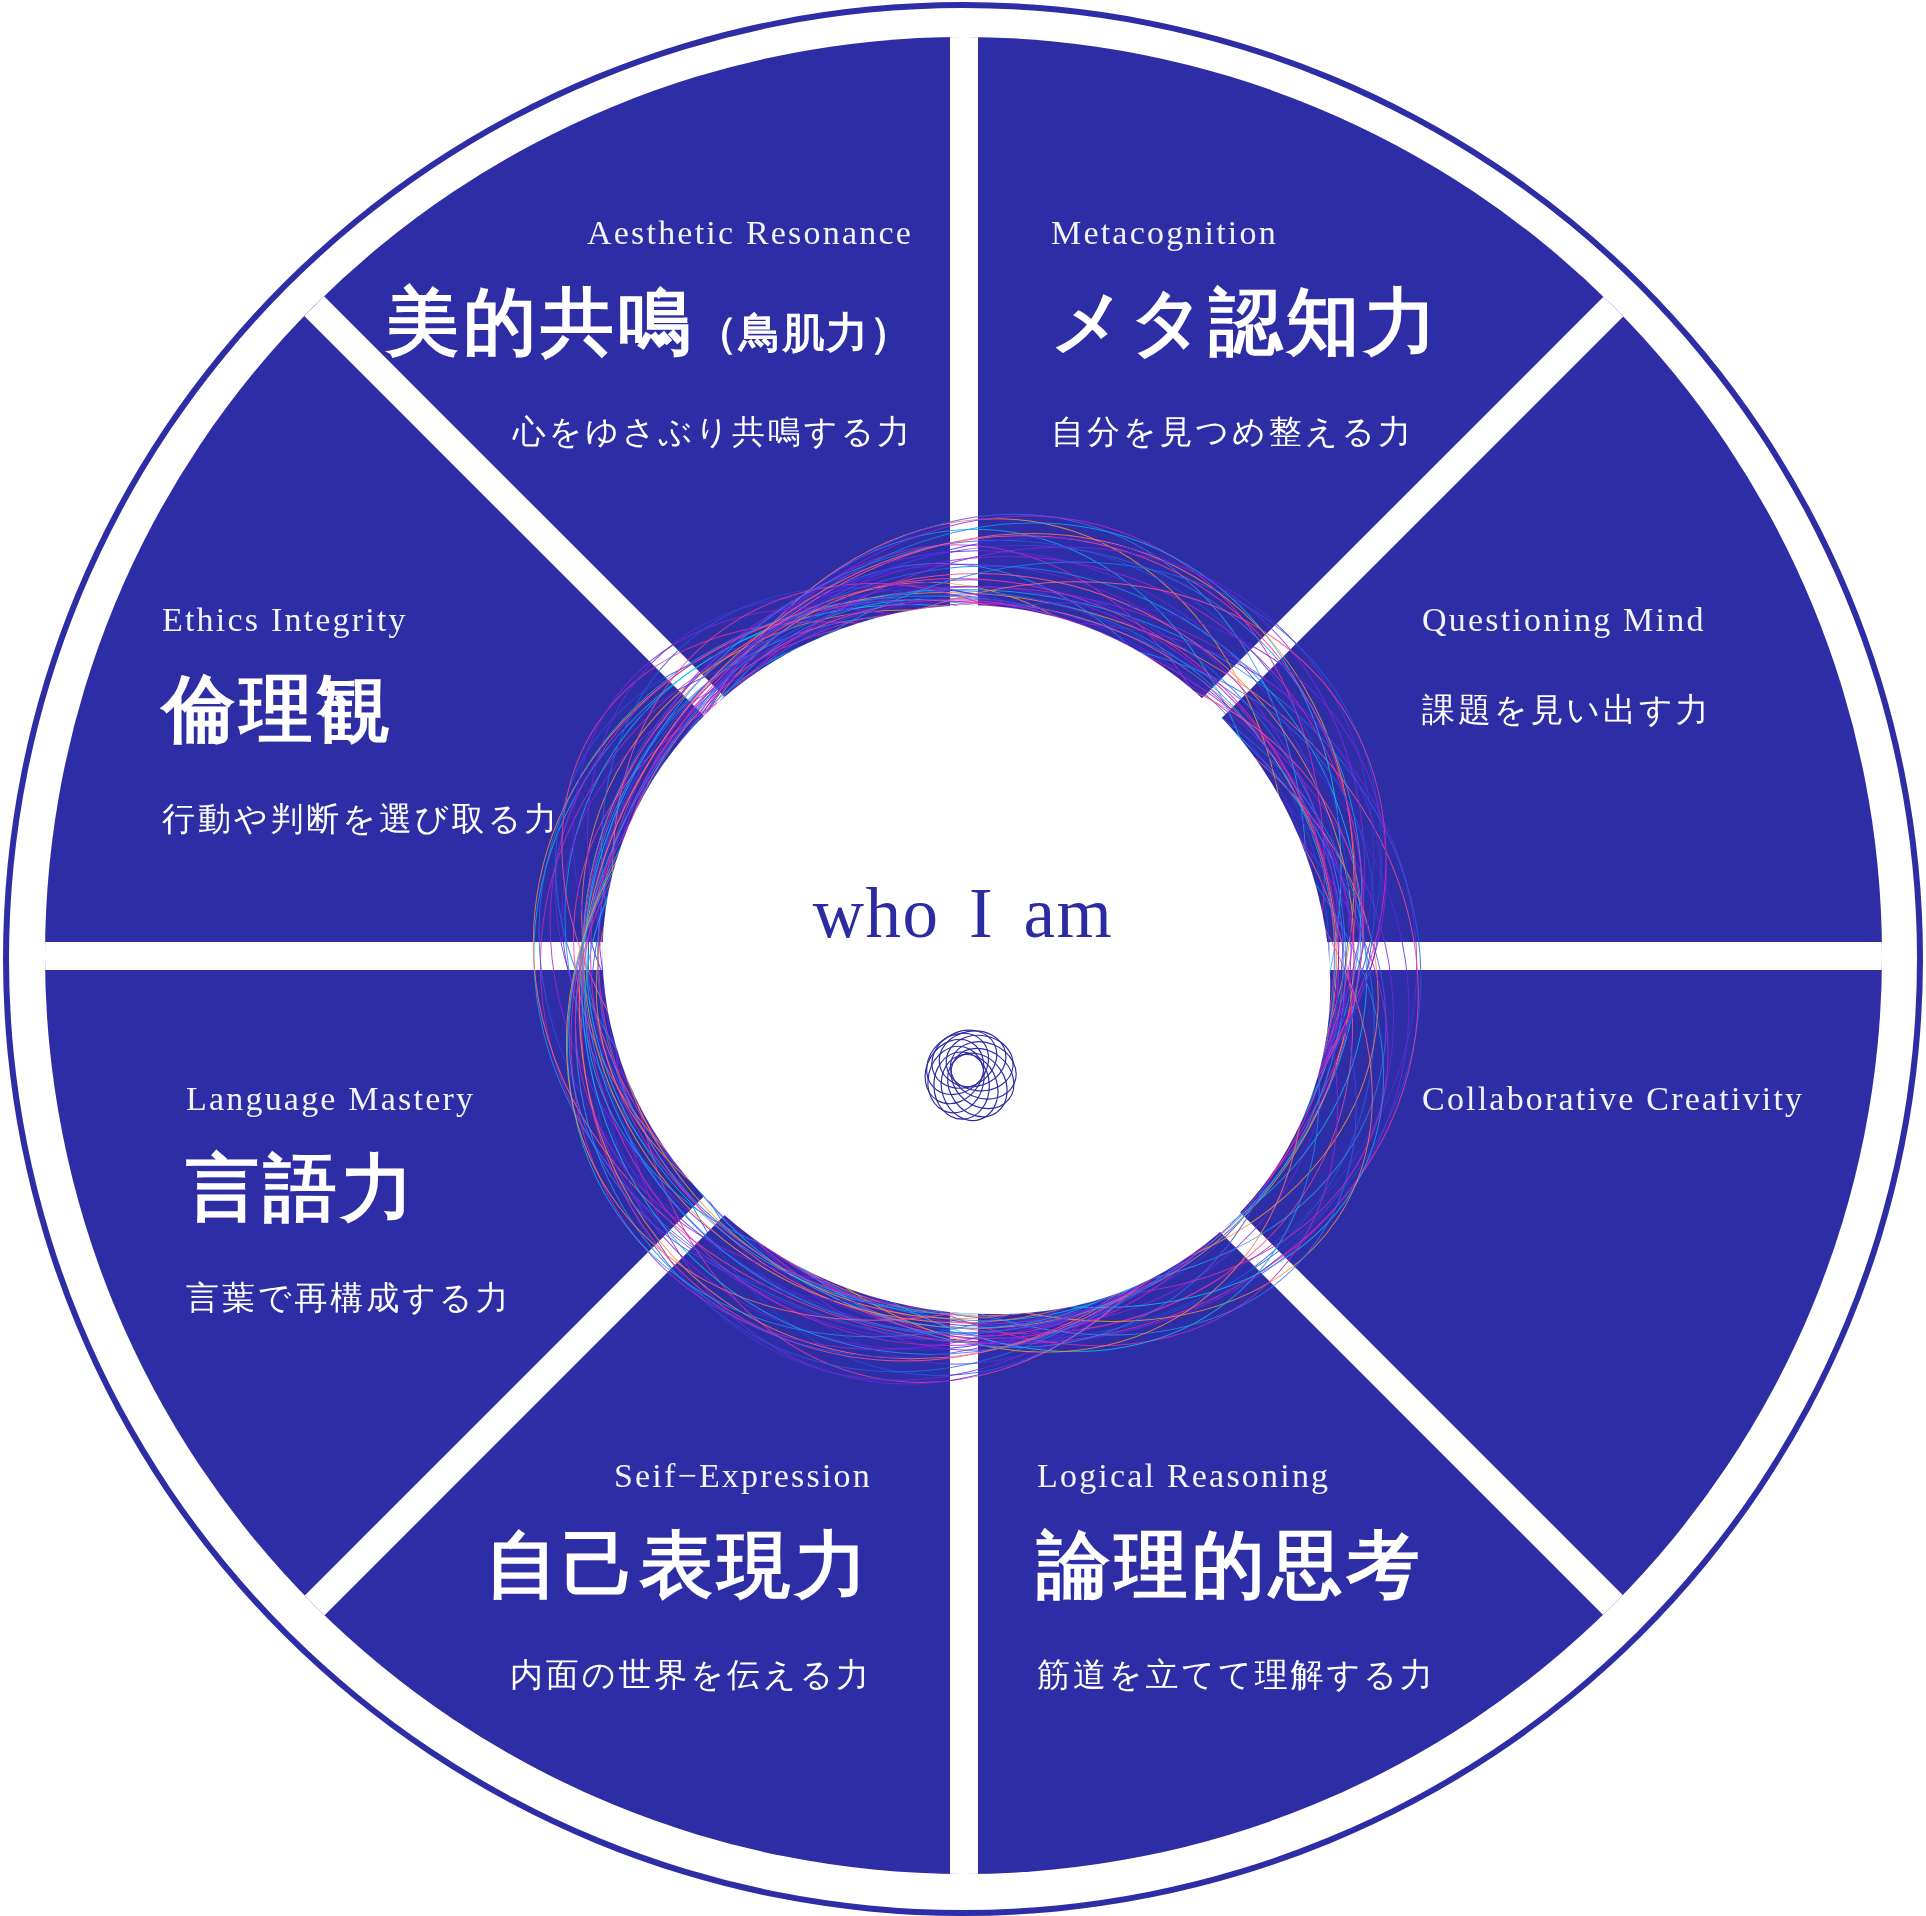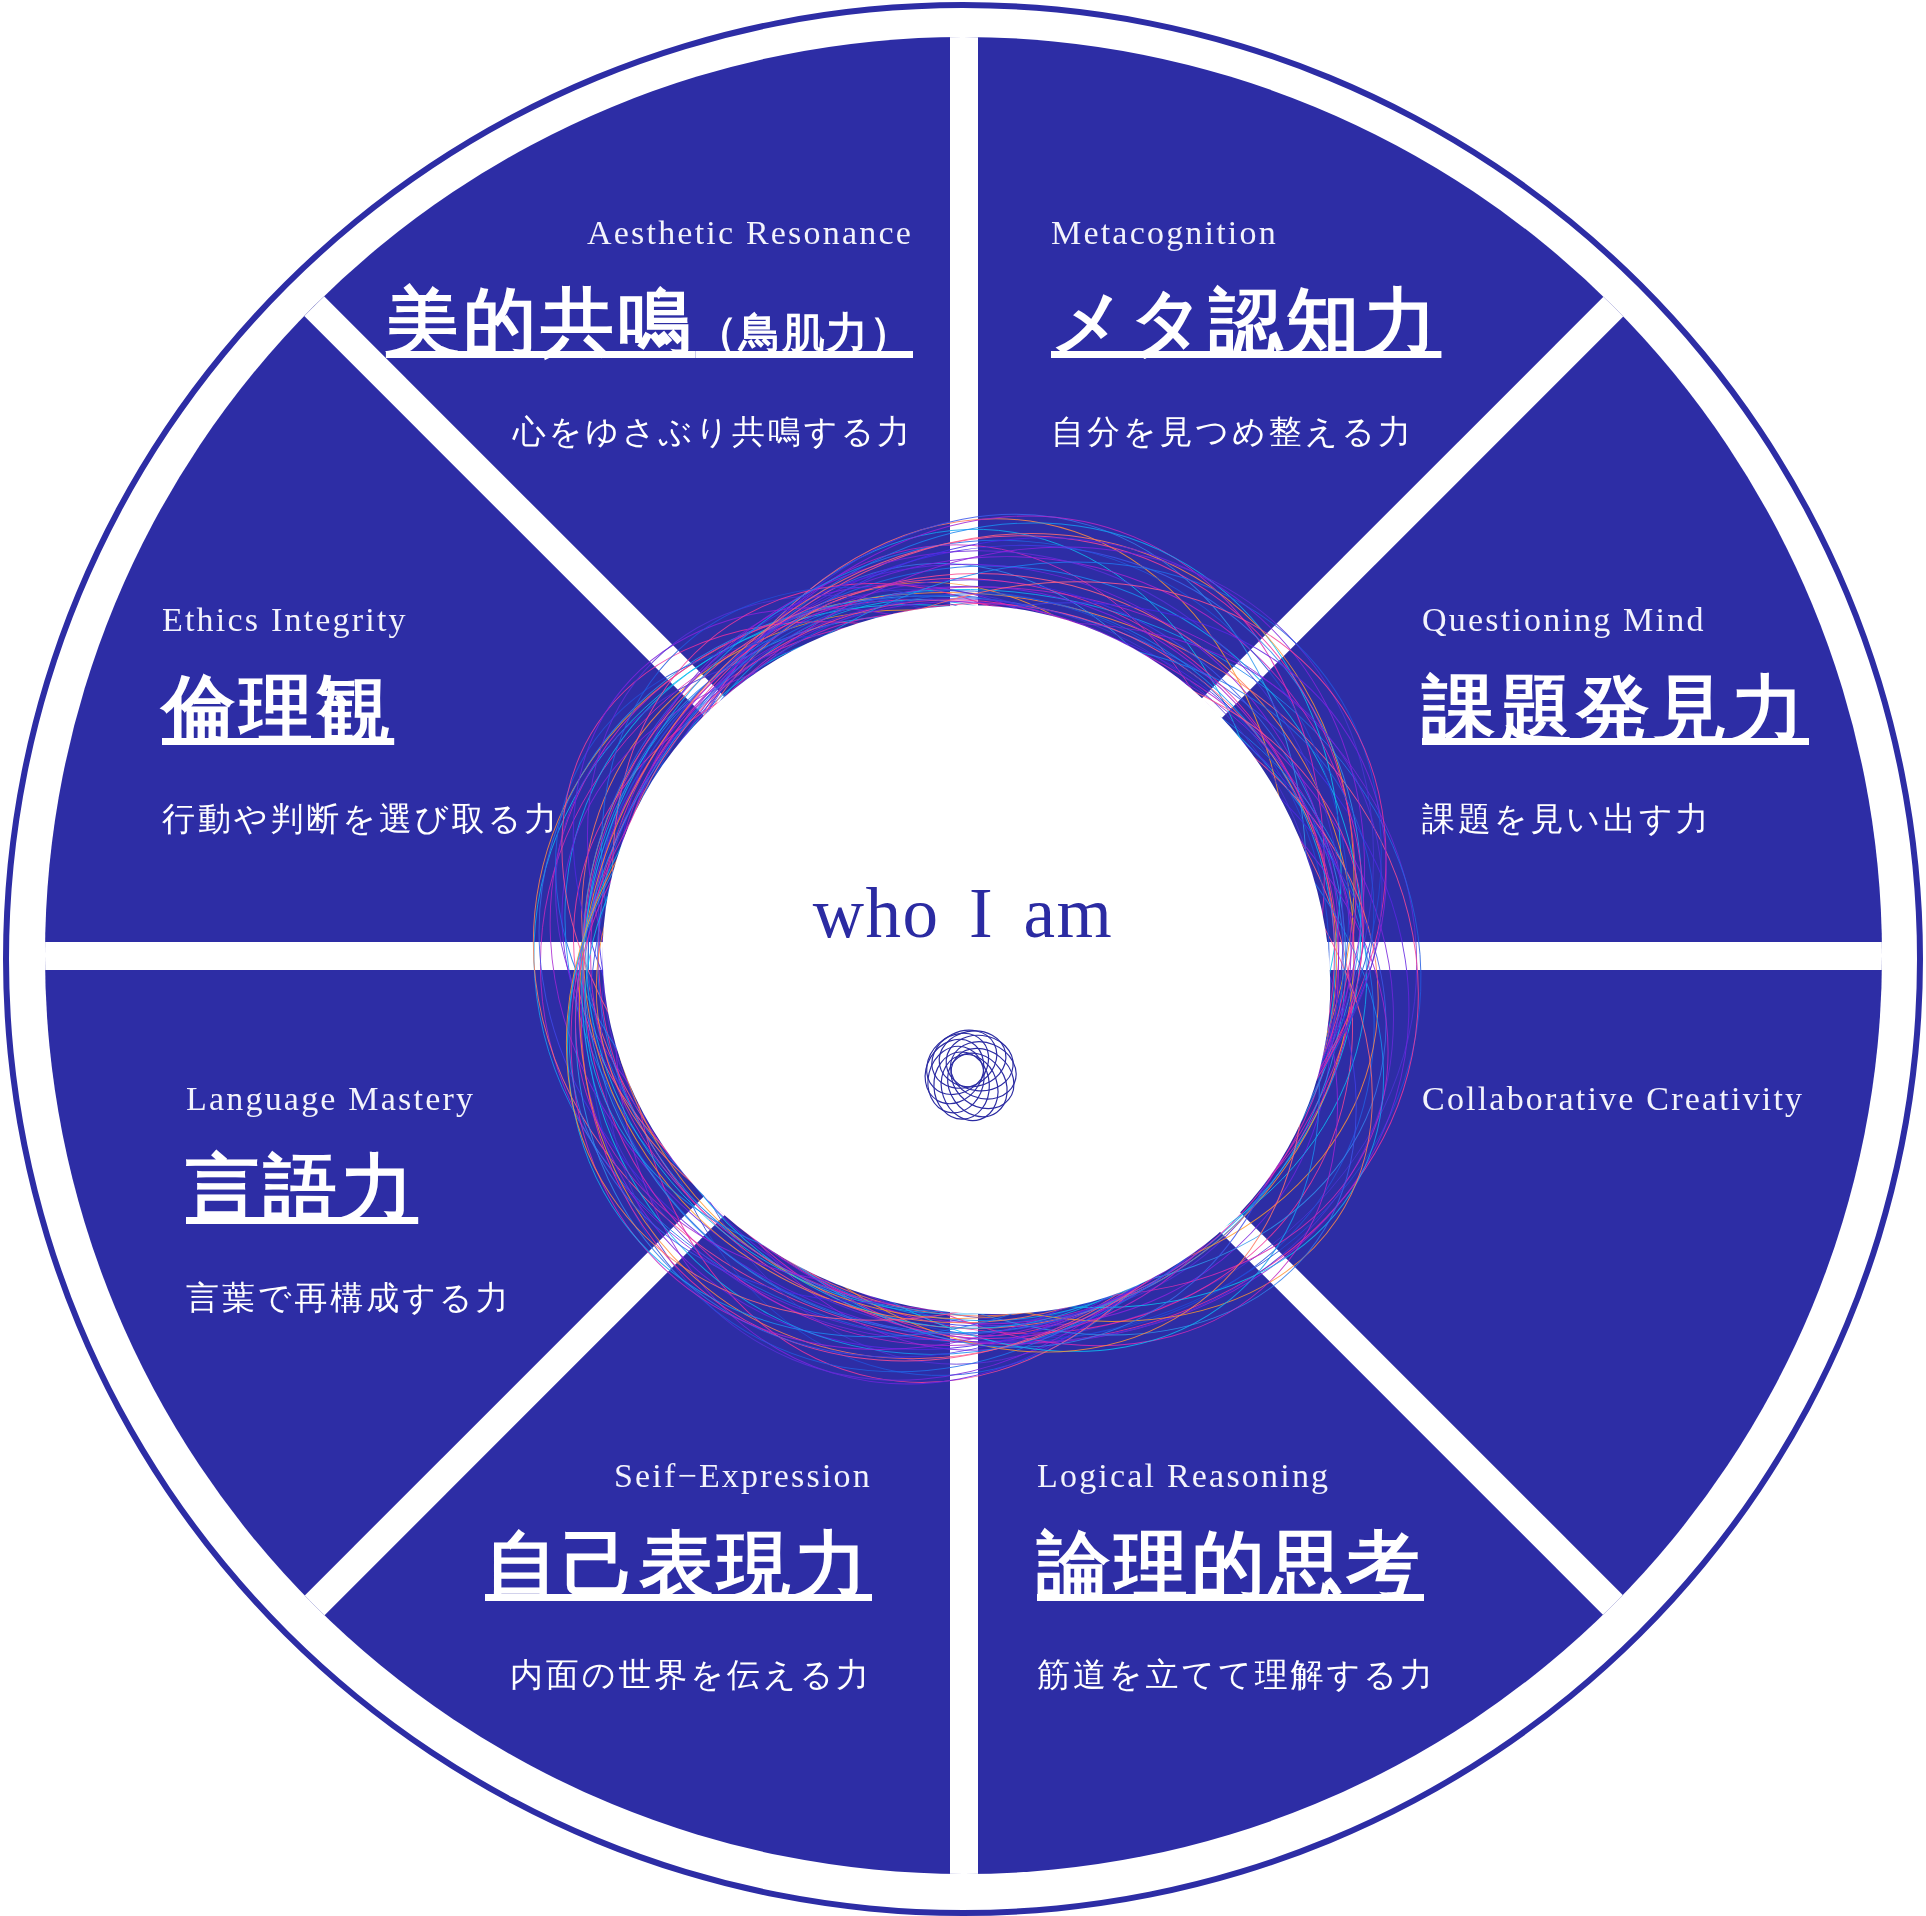--- a/index.html
+++ b/index.html
@@ -64,21 +64,20 @@
     line-height:1;
     color:#f3f3fc;
   }
   .sector .jp-title{
     margin-top:36px;
     font-size:73px;
     font-weight:600;
     letter-spacing:4.4px;
     line-height:1;
     white-space:nowrap;
-    text-decoration:underline;
   }
   .sector .jp-title .paren{
     font-size:42px;
     letter-spacing:1.5px;
   }
   .sector .jp-sub{
     margin-top:57px;
     font-size:33px;
     letter-spacing:2.9px;
     line-height:1;
@@ -235,21 +234,20 @@
   </div>
 
   <div class="sector" id="s-ethics">
     <div class="en">Ethics Integrity</div>
     <div class="jp-title"><span>倫理観</span></div>
     <div class="jp-sub">行動や判断を選び取る力</div>
   </div>
 
   <div class="sector" id="s-questioning">
     <div class="en">Questioning Mind</div>
-    <div class="jp-title"><span>課題発見力</span></div>
     <div class="jp-sub">課題を見い出す力</div>
   </div>
 
   <div class="sector" id="s-language">
     <div class="en">Language Mastery</div>
     <div class="jp-title"><span>言語力</span></div>
     <div class="jp-sub">言葉で再構成する力</div>
   </div>
 
   <div class="sector" id="s-collab">

